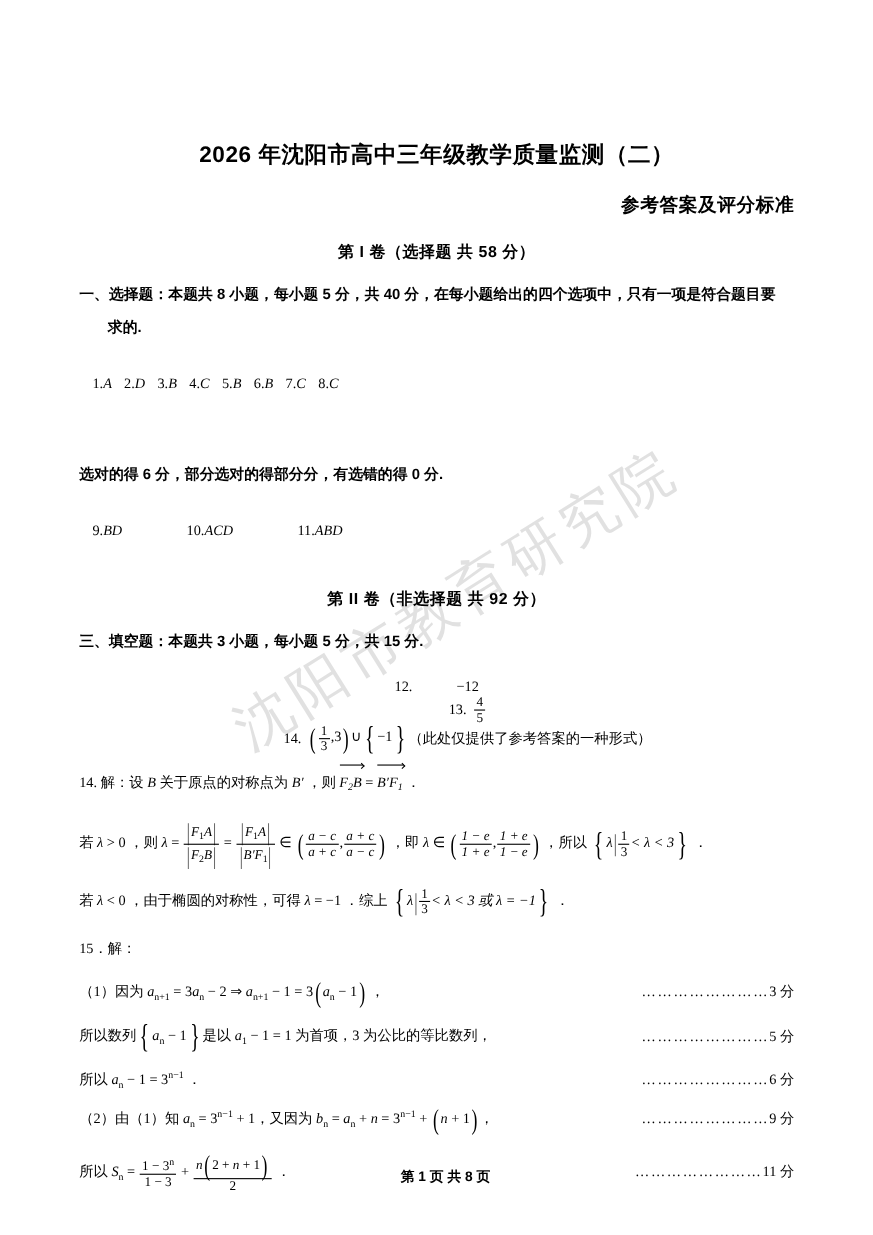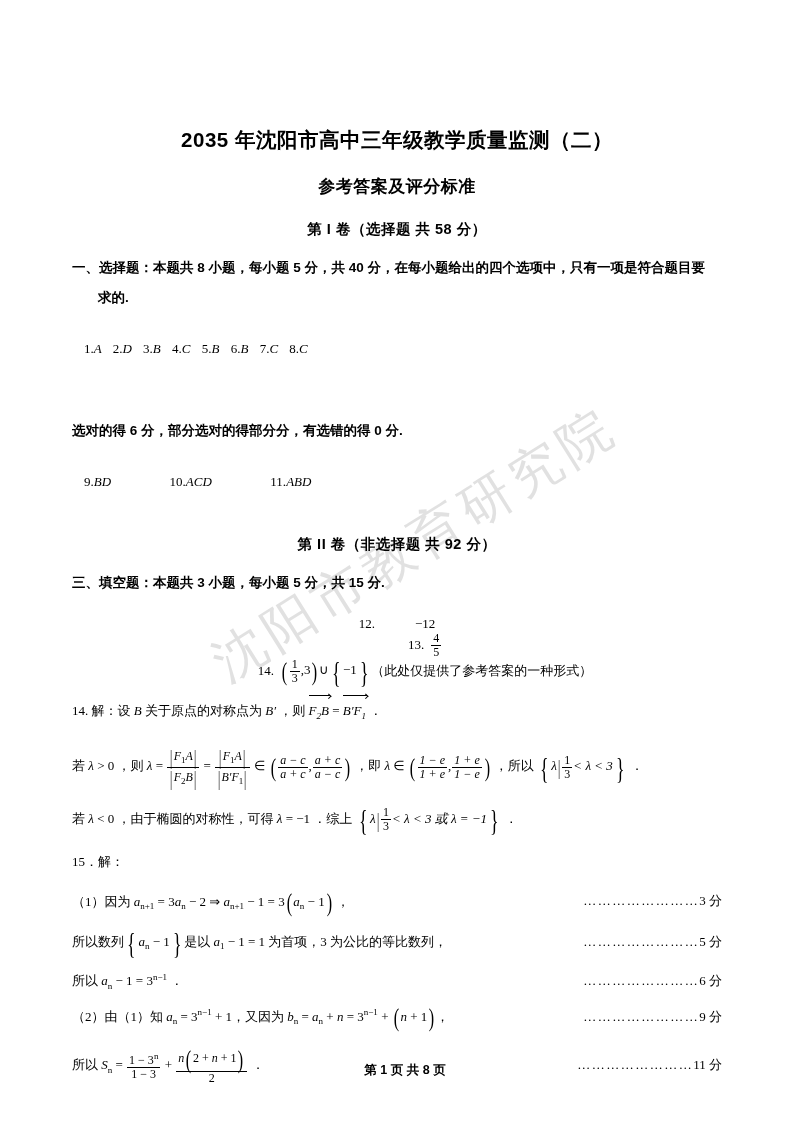--- a/index.html
+++ b/index.html
@@ -56,21 +56,21 @@
     font-size: 20.5px;
     text-align: center;
     margin: 0;
     padding-top: 126px;
     letter-spacing: 0.5px;
   }
   h2.doc-subtitle {
     font-family: "Liberation Sans", sans-serif;
     font-weight: bold;
     font-size: 17px;
-    text-align: center;
+    text-align: right;
     margin: 0;
     padding-top: 21px;
     letter-spacing: 0.5px;
   }
   .section-head {
     font-family: "Liberation Sans", sans-serif;
     font-weight: bold;
     font-size: 14.5px;
     text-align: center;
     margin: 0;
@@ -207,21 +207,21 @@
 <body>
 
 <div class="page">
 
   <div class="watermark">
     <span>沈阳市教育研究院</span>
   </div>
 
   <div class="content">
 
-    <h1 class="doc-title">2035 年沈阳市高中三年级教学质量监测（二）</h1>
+    <h1 class="doc-title">2026 年沈阳市高中三年级教学质量监测（二）</h1>
     <h2 class="doc-subtitle">参考答案及评分标准</h2>
 
     <div class="section-head">第 I 卷（选择题  共 58 分）</div>
 
     <p class="bold-para">
       <span>一、选择题：本题共 8 小题，每小题 5 分，共 40 分，在每小题给出的四个选项中，只有一项是符合题目要</span><br>
       <span class="indent2"></span><span>求的.</span>
     </p>
 
     <p class="answer-line">

